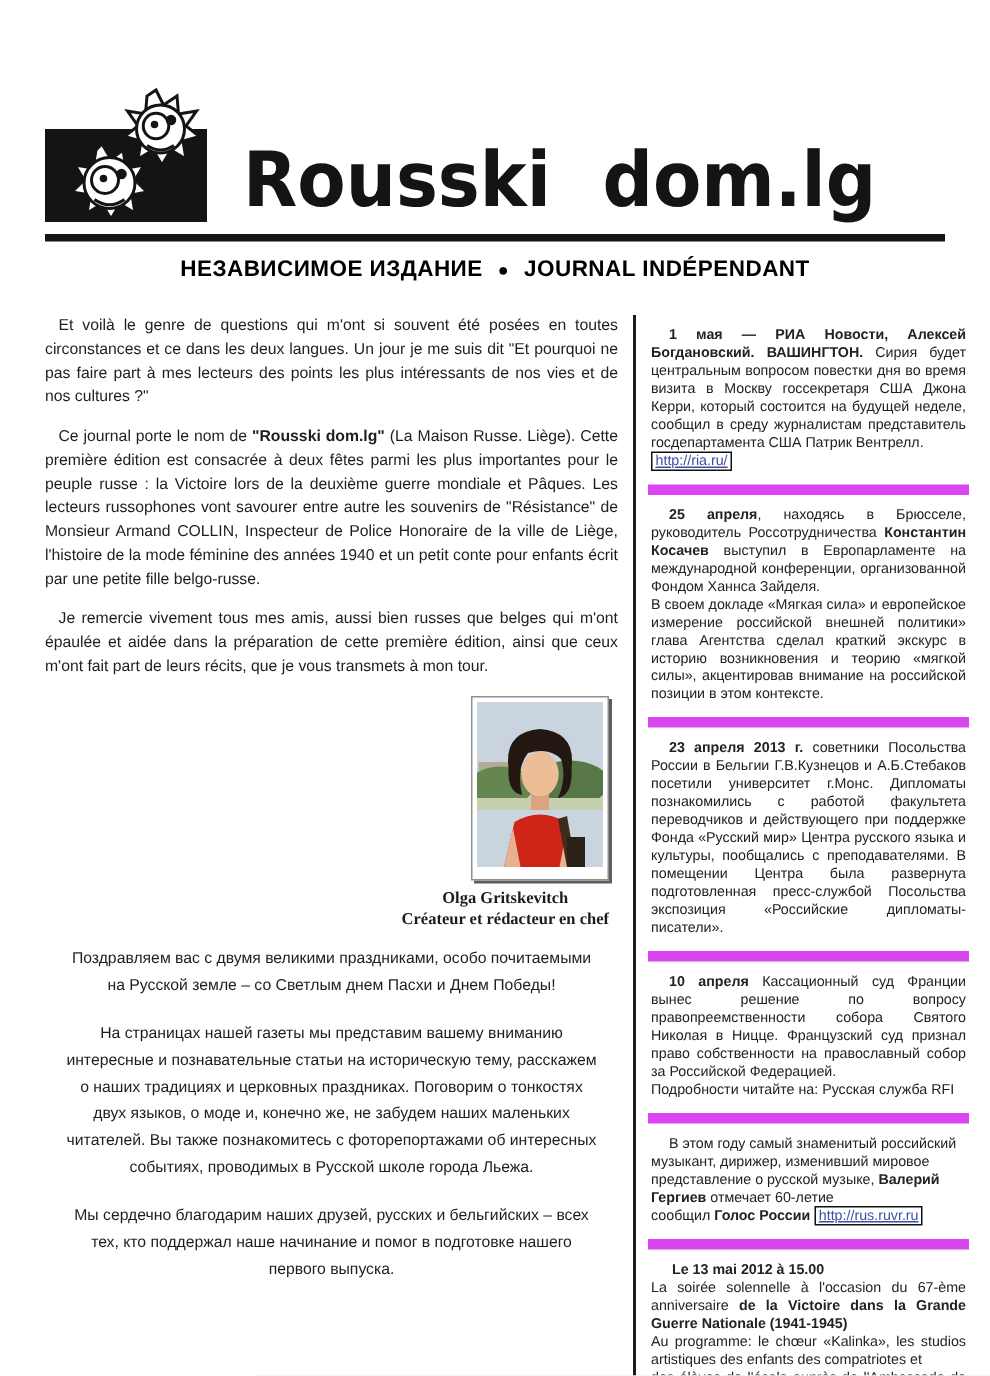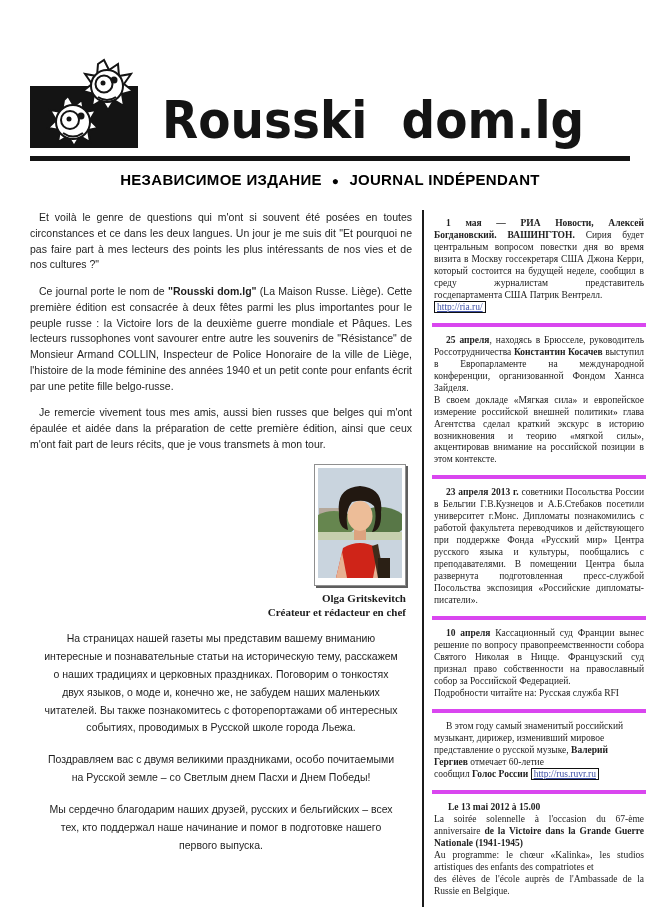--- a/index.html
+++ b/index.html
@@ -31,31 +31,31 @@
 
   
   .fr p { font-size:10.5px; line-height:1.5; text-align:justify; margin-bottom:11px; color:#1e1e1e; }
   .ind-lg { text-indent:36px; }
   .ind-sm { text-indent:9px; }
   .b { font-weight:bold; }
 
   
   .photo-block { display:flex; flex-direction:column; align-items:flex-end; padding-right:6px; margin:4px 0 10px 0; }
   .photo-frame { background:#fff; border:1px solid #8f8f8f; box-shadow:2px 2px 0 0 #5e5e5e; padding:3px; }
-  .photo-caption { text-align:right; font-family:"Liberation Serif", serif; font-weight:bold; font-size:11px; line-height:1.35; margin-top:5px; }
+  .photo-caption { text-align:center; font-family:"Liberation Serif", serif; font-weight:bold; font-size:11px; line-height:1.35; margin-top:5px; }
 
   
   .appeal { text-align:center; padding:0 14px; margin-top:6px; }
   .appeal h3 { font-size:11px; font-weight:bold; margin-bottom:14px; }
   .appeal p { font-size:10.5px; line-height:1.7; margin-bottom:14px; color:#1e1e1e; }
 
   
   .news-item { padding:8px 2px 9px 2px; font-size:9.5px; line-height:1.26; color:#222; }
-  .news-item + .news-item { border-top:4px solid #d946ef; }
-  .news-item p { text-align:justify;font-family:Liberation Serif, serif; }
+  .news-item + .news-item { border-top:7px solid #d946ef; }
+  .news-item p { text-align:justify; }
   .news-item p.noj { text-align:left; }
   .news-item .lead-ind { text-indent:12px; }
   .news-head { font-weight:bold; text-indent:14px; text-align:left; }
   .head-gap { }
   .lnk { color:#3d4fa5; text-decoration:underline; }
   .boxed { border:1px solid #111; padding:0 2px; text-decoration:underline;text-align:center; }
 </style>
 </head>
 <body>
 
@@ -126,22 +126,22 @@
               <rect x="60" y="90" width="12" height="20" fill="#2b2015"></rect>
             </svg>
           </div>
           <div class="photo-caption">
             <div>Olga Gritskevitch</div>
             <div>Créateur et rédacteur en chef</div>
           </div>
         </div>
 
         <div class="appeal">
+          <p>Поздравляем вас с двумя великими праздниками, особо почитаемыми на Русской земле – со Светлым днем Пасхи и Днем Победы!</p>
           <p>На страницах нашей газеты мы представим вашему вниманию интересные и познавательные статьи на историческую тему, расскажем о наших традициях и церковных праздниках. Поговорим о тонкостях двух языков, о моде и, конечно же, не забудем наших маленьких читателей. Вы также познакомитесь с фоторепортажами об интересных событиях, проводимых в Русской школе города Льежа.</p>
-          <p>Поздравляем вас с двумя великими праздниками, особо почитаемыми на Русской земле – со Светлым днем Пасхи и Днем Победы!</p>
           <p>Мы сердечно благодарим наших друзей, русских и бельгийских – всех тех, кто поддержал наше начинание и помог в подготовке нашего первого выпуска.</p>
         </div>
 
       </div>
 
       <div class="col-right">
         <div class="news-item">
           <p class="lead-ind"><span class="b">1 мая — РИА Новости, Алексей Богдановский. ВАШИНГТОН. </span><span>Сирия будет центральным вопросом повестки дня во время визита в Москву госсекретаря США Джона Керри, который состоится на будущей неделе, сообщил в среду журналистам представитель госдепартамента США Патрик Вентрелл.</span><br><a href="#" class="lnk boxed">http://ria.ru/</a></p>
         </div>
         <div class="news-item">

